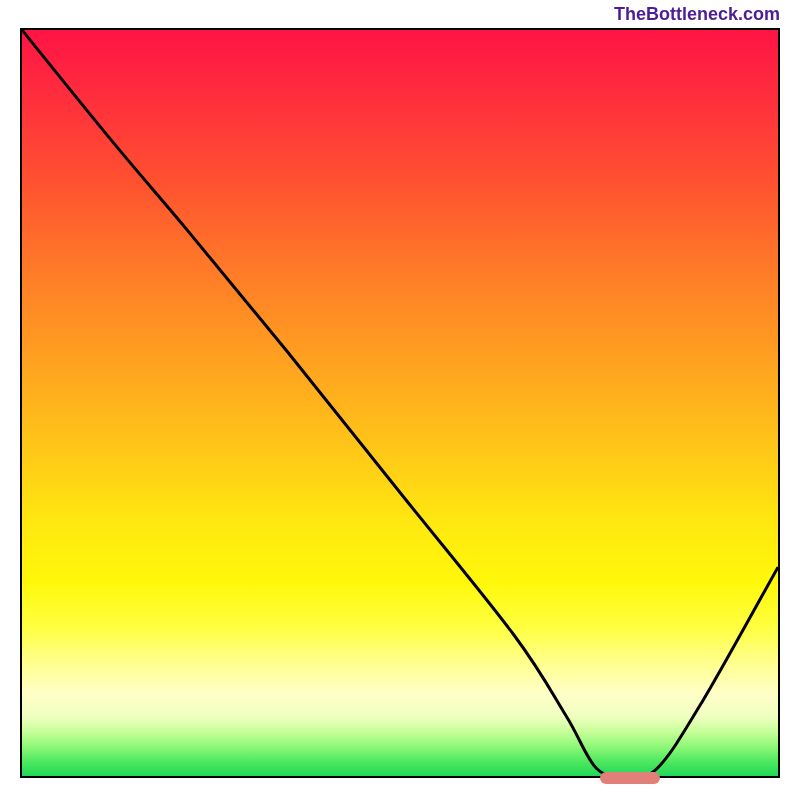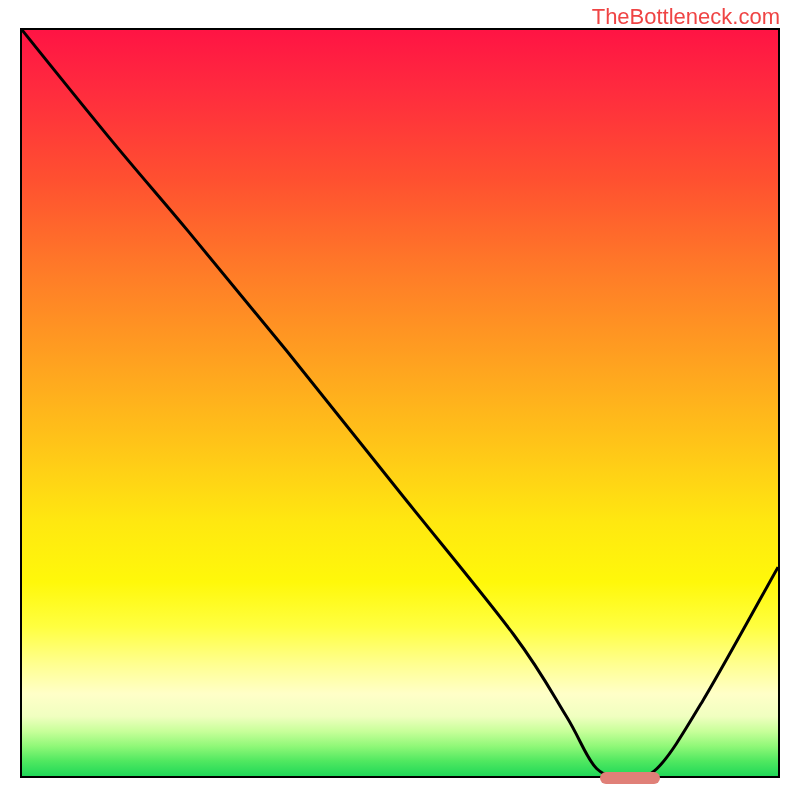--- a/index.html
+++ b/index.html
@@ -7,23 +7,23 @@
     width: 800px;
     height: 800px;
     background: #ffffff;
     position: relative;
     font-family: Arial, sans-serif;
   }
   .watermark {
     position: absolute;
     top: 4px;
     right: 20px;
-    color: #ef4444;
-    font-size: 22px;
-    font-weight: 400;
+    color: #4c1d95;
+    font-size: 18px;
+    font-weight: 700;
     z-index: 10;
   }
   .plot-area {
     position: absolute;
     left: 20px;
     top: 28px;
     width: 760px;
     height: 750px;
     border: 2px solid #000000;
   }

